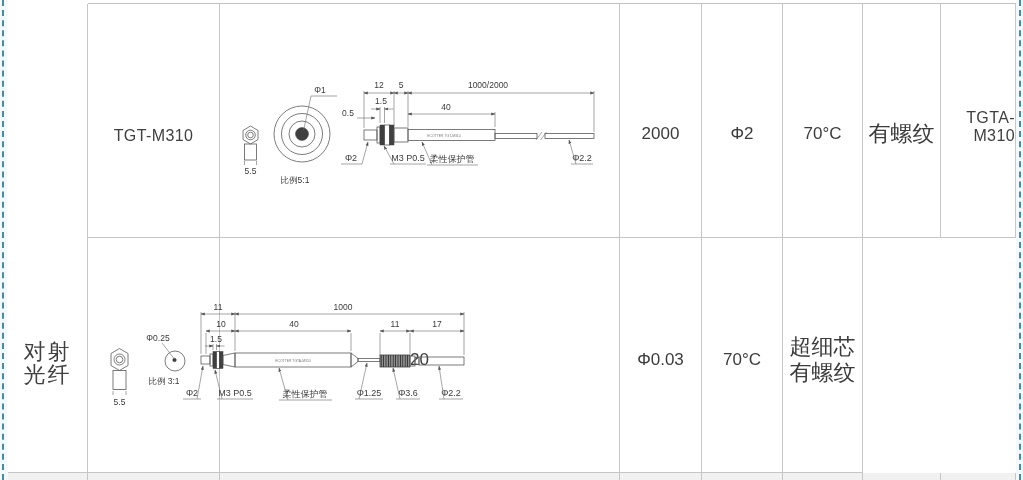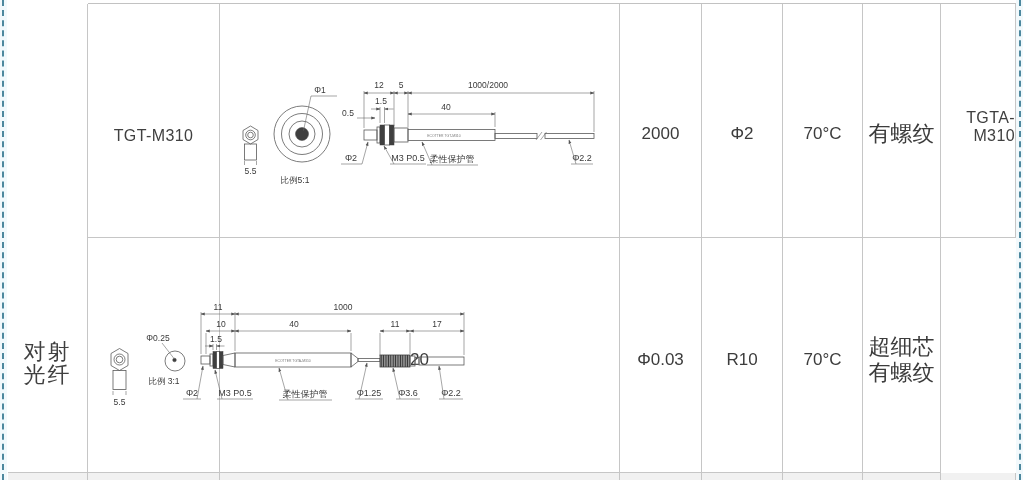--- a/index.html
+++ b/index.html
@@ -267,23 +267,20 @@
       </svg>
     </div>
 
     <div class="cell value r2">
       <span>20</span>
     </div>
     <div class="cell value r2">
       <span>Φ0.03</span>
     </div>
     <div class="cell value r2">
-      <span>R10</span>
-    </div>
-    <div class="cell value r2">
       <span>70°C</span>
     </div>
     <div class="cell feature r2">
       <span>超细芯</span>
       <span>有螺纹</span>
     </div>
   </div>
 
   <div class="bottom-strip">
     <div></div>

